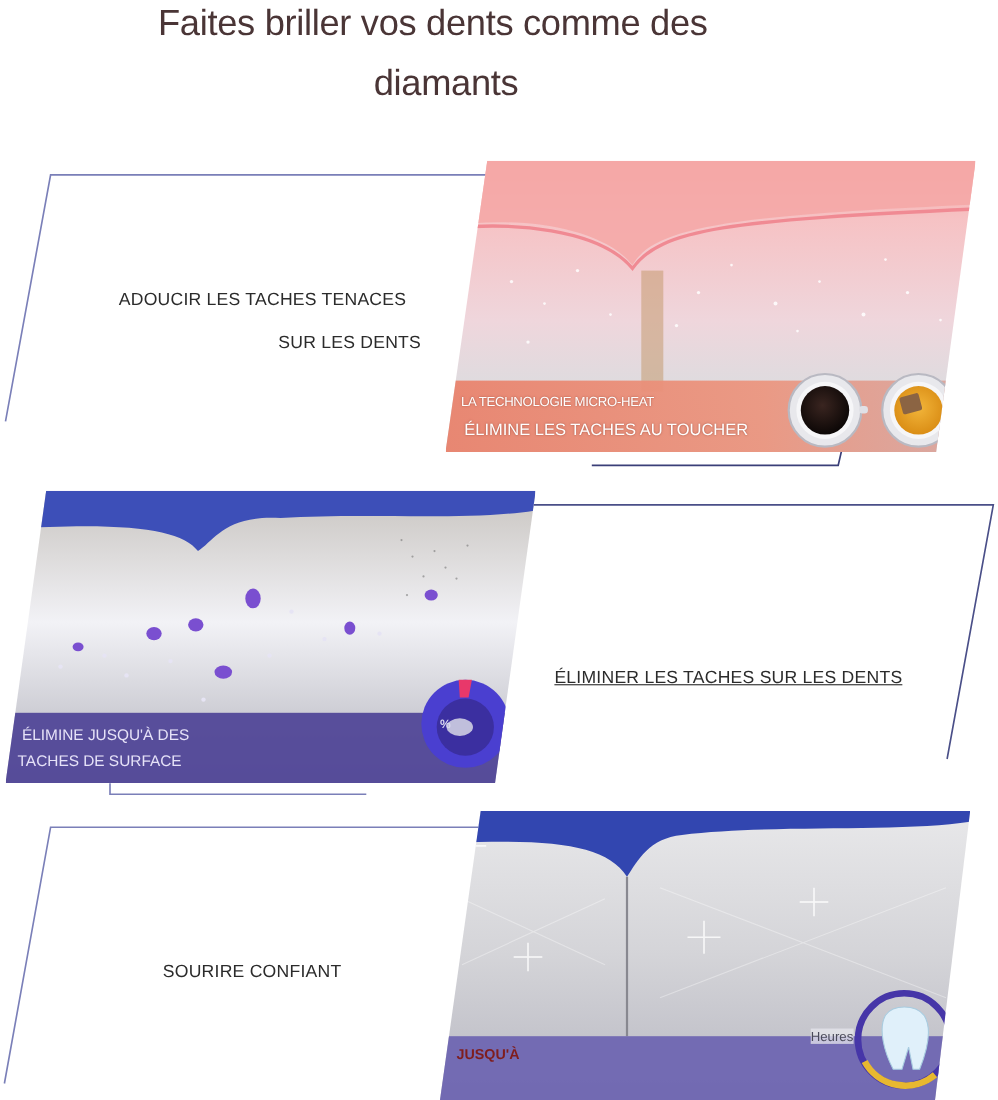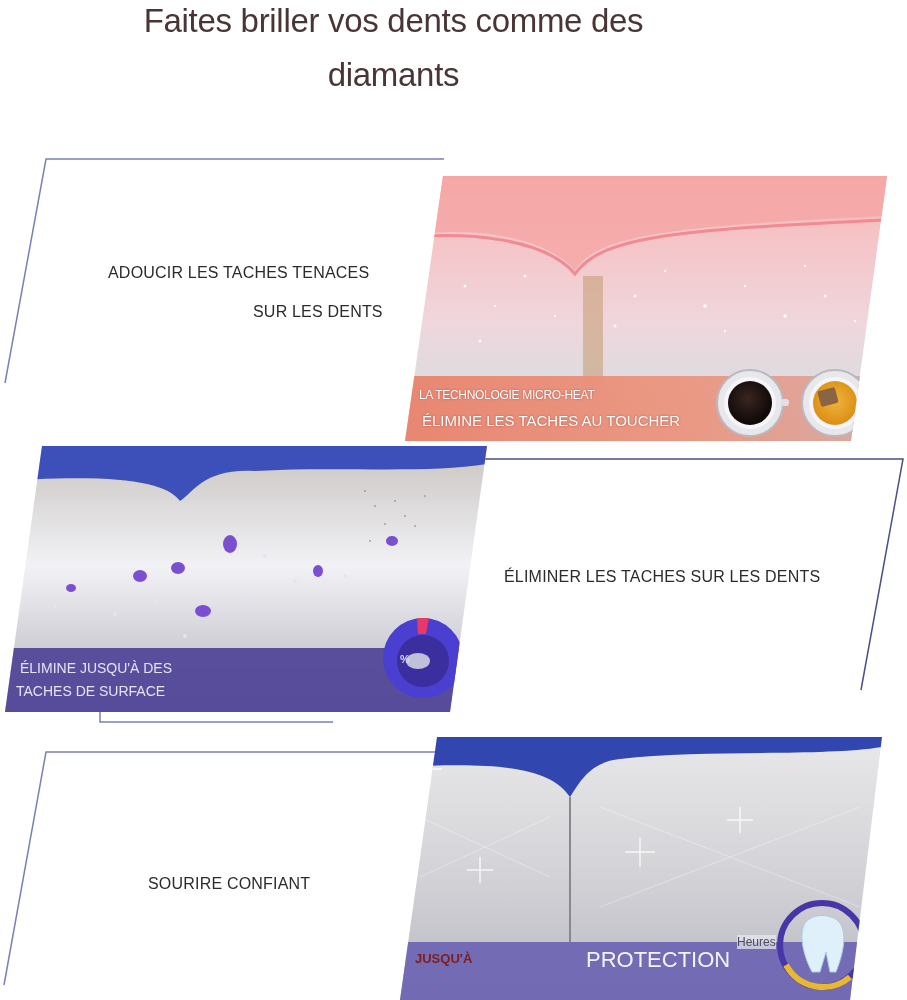--- a/index.html
+++ b/index.html
@@ -1,21 +1,21 @@
 <!DOCTYPE html>
 <html><head>
 <meta charset="utf-8">
 <style>
   html, body { margin:0; padding:0; background:#ffffff; }
   body { width:907px; height:1000px; position:relative; overflow:hidden;
          font-family:"Liberation Sans", "DejaVu Sans", sans-serif; }
   .title { position:absolute; left:0; width:787px; text-align:center;
            color:#4a3536; font-size:33px; letter-spacing:-0.3px; }
   .title.l1 { top:2px; }
-  .title.l2 { top:56px; }
+  .title.l2 { top:56px;margin-left:12px; }
   svg.frames { position:absolute; left:0; top:0; width:907px; height:1000px; pointer-events:none; }
   .panel { position:absolute; overflow:hidden; }
   .feature { position:absolute; color:#2b2b2b; font-size:16px; letter-spacing:0.2px; white-space:nowrap; }
   .cap { position:absolute; white-space:nowrap; font-weight:bold; }
 </style>
 </head>
 <body>
 
 <div class="title l1">Faites briller vos dents comme des</div>
 <div class="title l2">diamants</div>
@@ -27,21 +27,21 @@
 
   <polyline points="485,459 903,459 861,690" fill="none" stroke="#4a4f88" stroke-width="1.5"></polyline>
   <polyline points="100,712 100,722 333,722" fill="none" stroke="#7a7fb8" stroke-width="1.5"></polyline>
 
   <polyline points="440,752 46,752 4,985" fill="none" stroke="#7a7fb8" stroke-width="1.5"></polyline>
 </svg>
 
 <div class="feature" style="left:108px; top:264px;">ADOUCIR LES TACHES TENACES</div>
 <div class="feature" style="left:253px; top:303px;">SUR LES DENTS</div>
 
-<div class="panel" style="left:405px; top:146px; width:482px; height:343px; clip-path:polygon(38px 0, 482px 0, 446px 265px, 0 265px);margin-top:30px;">
+<div class="panel" style="left:405px; top:146px; width:482px; height:343px; clip-path:polygon(38px 0, 482px 0, 446px 265px, 0 265px);">
   <svg width="482" height="265" viewBox="0 0 482 265">
     <defs>
       <linearGradient id="g1bg" x1="0" y1="0" x2="0" y2="1">
         <stop offset="0" stop-color="#f7a9a7"></stop>
         <stop offset="0.2" stop-color="#f6c2c4"></stop>
         <stop offset="0.55" stop-color="#efd6dc"></stop>
         <stop offset="0.8" stop-color="#dcdcdf"></stop>
         <stop offset="1" stop-color="#cfcfd2"></stop>
       </linearGradient>
       <linearGradient id="g1band" x1="0" y1="0" x2="1" y2="0">
@@ -149,21 +149,21 @@
       <path d="M418 172 L424 172 L421 188 L413 188 L412 172 Z" fill="#e8386a"></path>
       <circle cx="418" cy="215" r="26" fill="#3b2fa0"></circle>
       <ellipse cx="413" cy="215" rx="12" ry="8" fill="#d8d8e6" opacity="0.85"></ellipse>
     </g>
   </svg>
   <div class="cap" style="left:395px; top:207px; font-size:11px; color:#d8d8ee;">%</div>
   <div class="cap" style="left:15px; top:214px; font-size:14px; color:#e6e2f8; font-weight:normal;">ÉLIMINE JUSQU'À DES</div>
   <div class="cap" style="left:11px; top:237px; font-size:14px; color:#e6e2f8; font-weight:normal;">TACHES DE SURFACE</div>
 </div>
 
-<div class="feature" style="left:504px; top:568px;">ÉLIMINER LES TACHES SUR LES DENTS</div>
+<div class="feature" style="left:504px; top:608px;text-decoration:underline;">ÉLIMINER LES TACHES SUR LES DENTS</div>
 
 <div class="feature" style="left:148px; top:875px;">SOURIRE CONFIANT</div>
 
 <div class="panel" style="left:400px; top:737px; width:482px; height:263px; clip-path:polygon(37px 0, 482px 0, 450px 263px, 0 263px);">
   <svg width="482" height="263" viewBox="0 0 482 263">
     <defs>
       <linearGradient id="g3bg" x1="0" y1="0" x2="0" y2="1">
         <stop offset="0" stop-color="#e8e8ea"></stop>
         <stop offset="0.5" stop-color="#d4d4d8"></stop>
         <stop offset="1" stop-color="#b8b8c2"></stop>
@@ -188,15 +188,14 @@
     </g>
     <rect x="0" y="205" width="482" height="58" fill="#6a62b0" opacity="0.9"></rect>
 
     <g>
       <circle cx="422" cy="208" r="42" fill="none" stroke="#4636a8" stroke-width="6"></circle>
       <path d="M386 228 A42 42 0 0 0 450 240" fill="none" stroke="#e8b830" stroke-width="6"></path>
       <path d="M405 186 C412 176,432 176,440 186 C448 198,442 220,436 235 L430 235 L426 215 L420 235 L412 235 C404 220,398 198,405 186 Z" fill="#e0f0fa" stroke="#a8cce0" stroke-width="1"></path>
     </g>
   </svg>
   <div class="cap" style="left:15px; top:214px; font-size:13px; color:#7f1d1d;">JUSQU'À</div>
-  <div class="cap" style="left:186px; top:210px; font-size:22px; color:#f4f2fb; font-weight:normal;">PROTECTION</div>
   <div class="cap" style="left:337px; top:198px; font-size:12px; color:#4a4a5a; font-weight:normal; background:rgba(230,230,236,0.75);">Heures</div>
 </div>
 
 </body></html>

